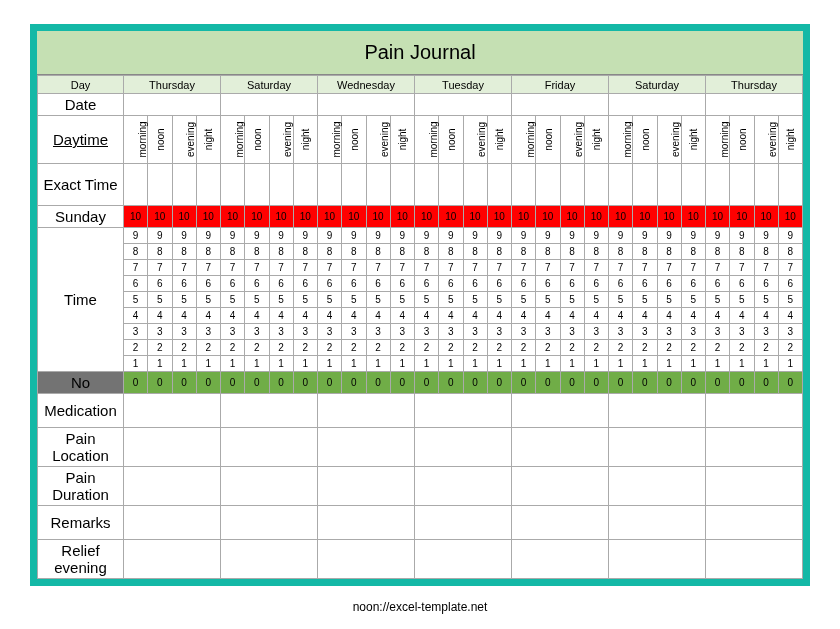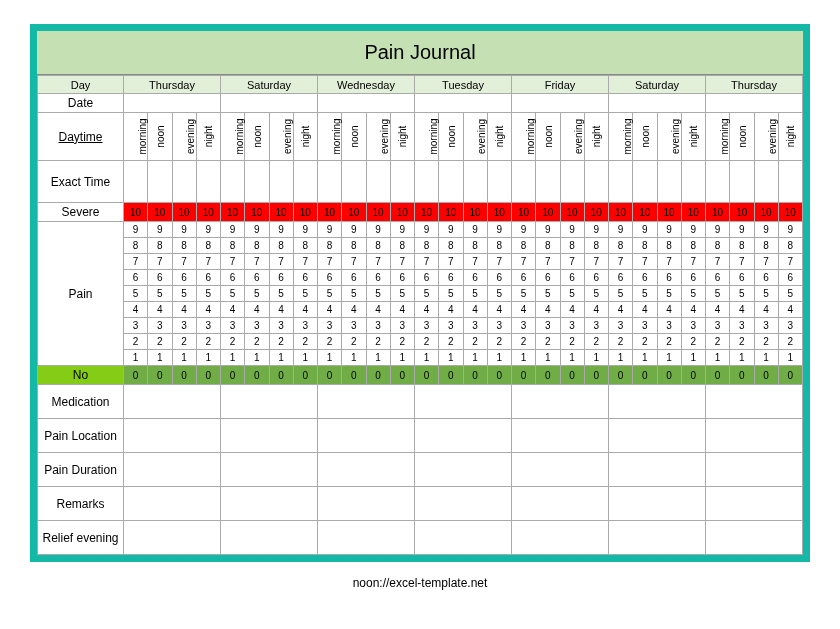--- a/index.html
+++ b/index.html
@@ -26,21 +26,21 @@
       table-layout: fixed;
     }
     th, td {
       border: 1px solid #aaa;
       font-size: 10px;
       text-align: center;
       vertical-align: middle;
     }
     .row-label {
       width: 86px;
-      font-size: 12px;
+      font-size: 15px;
       background: #fff;
       padding: 2px;
     }
     .day-header {
       background: #e2efd9;
       font-size: 11px;
       height: 18px;
     }
     .date-row td { height: 18px; }
     .daytime-row td { height: 48px; text-decoration: underline; }
@@ -150,52 +150,52 @@
           <td></td>
           <td></td>
           <td></td>
           <td></td>
           <td></td>
           <td></td>
           <td></td>
           <td></td>
         </tr>
         <tr class="scale-row severe">
-          <td class="row-label severe-label" style="background: rgb(255, 255, 255);">Severe</td>
-          <td style="background: rgb(255, 0, 0);">10</td>
-          <td style="background: rgb(255, 0, 0);">10</td>
-          <td style="background: rgb(255, 0, 0);">10</td>
-          <td style="background: rgb(255, 0, 0);">10</td>
-          <td style="background: rgb(255, 0, 0);">10</td>
-          <td style="background: rgb(255, 0, 0);">10</td>
-          <td style="background: rgb(255, 0, 0);">10</td>
-          <td style="background: rgb(255, 0, 0);">10</td>
-          <td style="background: rgb(255, 0, 0);">10</td>
-          <td style="background: rgb(255, 0, 0);">10</td>
-          <td style="background: rgb(255, 0, 0);">10</td>
-          <td style="background: rgb(255, 0, 0);">10</td>
-          <td style="background: rgb(255, 0, 0);">10</td>
-          <td style="background: rgb(255, 0, 0);">10</td>
-          <td style="background: rgb(255, 0, 0);">10</td>
-          <td style="background: rgb(255, 0, 0);">10</td>
-          <td style="background: rgb(255, 0, 0);">10</td>
-          <td style="background: rgb(255, 0, 0);">10</td>
-          <td style="background: rgb(255, 0, 0);">10</td>
-          <td style="background: rgb(255, 0, 0);">10</td>
-          <td style="background: rgb(255, 0, 0);">10</td>
-          <td style="background: rgb(255, 0, 0);">10</td>
-          <td style="background: rgb(255, 0, 0);">10</td>
-          <td style="background: rgb(255, 0, 0);">10</td>
-          <td style="background: rgb(255, 0, 0);">10</td>
-          <td style="background: rgb(255, 0, 0);">10</td>
-          <td style="background: rgb(255, 0, 0);">10</td>
-          <td style="background: rgb(255, 0, 0);">10</td>
-        </tr>
-        <tr class="scale-row">
-          <td class="row-label" rowspan="9">Pain</td>
+          <td class="row-label severe-label" style="background: rgb(255, 255, 255);">Sunday</td>
+          <td style="background: rgb(255, 0, 0);">10</td>
+          <td style="background: rgb(255, 0, 0);">10</td>
+          <td style="background: rgb(255, 0, 0);">10</td>
+          <td style="background: rgb(255, 0, 0);">10</td>
+          <td style="background: rgb(255, 0, 0);">10</td>
+          <td style="background: rgb(255, 0, 0);">10</td>
+          <td style="background: rgb(255, 0, 0);">10</td>
+          <td style="background: rgb(255, 0, 0);">10</td>
+          <td style="background: rgb(255, 0, 0);">10</td>
+          <td style="background: rgb(255, 0, 0);">10</td>
+          <td style="background: rgb(255, 0, 0);">10</td>
+          <td style="background: rgb(255, 0, 0);">10</td>
+          <td style="background: rgb(255, 0, 0);">10</td>
+          <td style="background: rgb(255, 0, 0);">10</td>
+          <td style="background: rgb(255, 0, 0);">10</td>
+          <td style="background: rgb(255, 0, 0);">10</td>
+          <td style="background: rgb(255, 0, 0);">10</td>
+          <td style="background: rgb(255, 0, 0);">10</td>
+          <td style="background: rgb(255, 0, 0);">10</td>
+          <td style="background: rgb(255, 0, 0);">10</td>
+          <td style="background: rgb(255, 0, 0);">10</td>
+          <td style="background: rgb(255, 0, 0);">10</td>
+          <td style="background: rgb(255, 0, 0);">10</td>
+          <td style="background: rgb(255, 0, 0);">10</td>
+          <td style="background: rgb(255, 0, 0);">10</td>
+          <td style="background: rgb(255, 0, 0);">10</td>
+          <td style="background: rgb(255, 0, 0);">10</td>
+          <td style="background: rgb(255, 0, 0);">10</td>
+        </tr>
+        <tr class="scale-row">
+          <td class="row-label" rowspan="9">Time</td>
           <td>9</td>
           <td>9</td>
           <td>9</td>
           <td>9</td>
           <td>9</td>
           <td>9</td>
           <td>9</td>
           <td>9</td>
           <td>9</td>
           <td>9</td>
@@ -452,21 +452,21 @@
           <td>1</td>
           <td>1</td>
           <td>1</td>
           <td>1</td>
           <td>1</td>
           <td>1</td>
           <td>1</td>
           <td>1</td>
         </tr>
         <tr class="scale-row zero">
-          <td class="row-label zero-label" style="background: #84cc16;">No</td>
+          <td class="row-label zero-label" style="background: #737373;">No</td>
           <td style="background: rgb(112, 173, 71);">0</td>
           <td style="background: rgb(112, 173, 71);">0</td>
           <td style="background: rgb(112, 173, 71);">0</td>
           <td style="background: rgb(112, 173, 71);">0</td>
           <td style="background: rgb(112, 173, 71);">0</td>
           <td style="background: rgb(112, 173, 71);">0</td>
           <td style="background: rgb(112, 173, 71);">0</td>
           <td style="background: rgb(112, 173, 71);">0</td>
           <td style="background: rgb(112, 173, 71);">0</td>
           <td style="background: rgb(112, 173, 71);">0</td>

